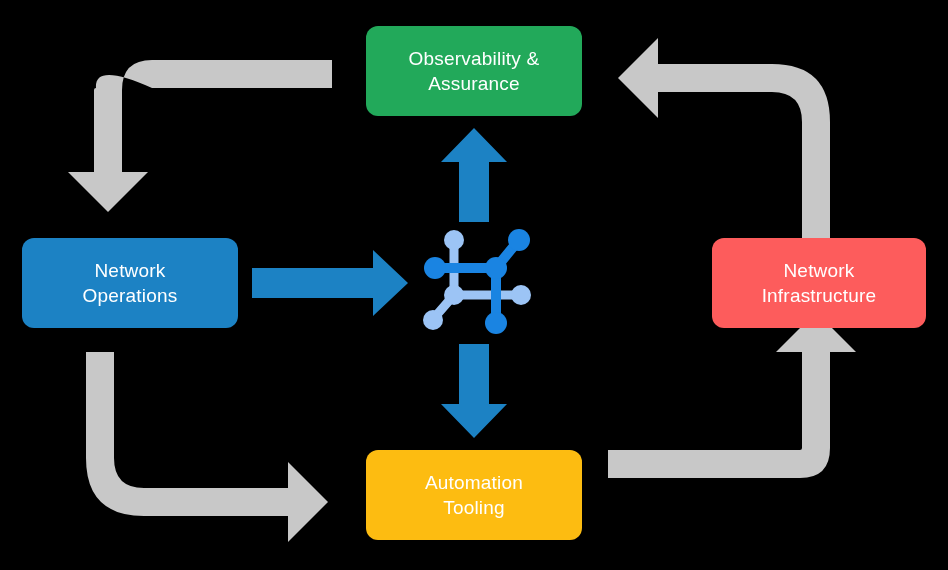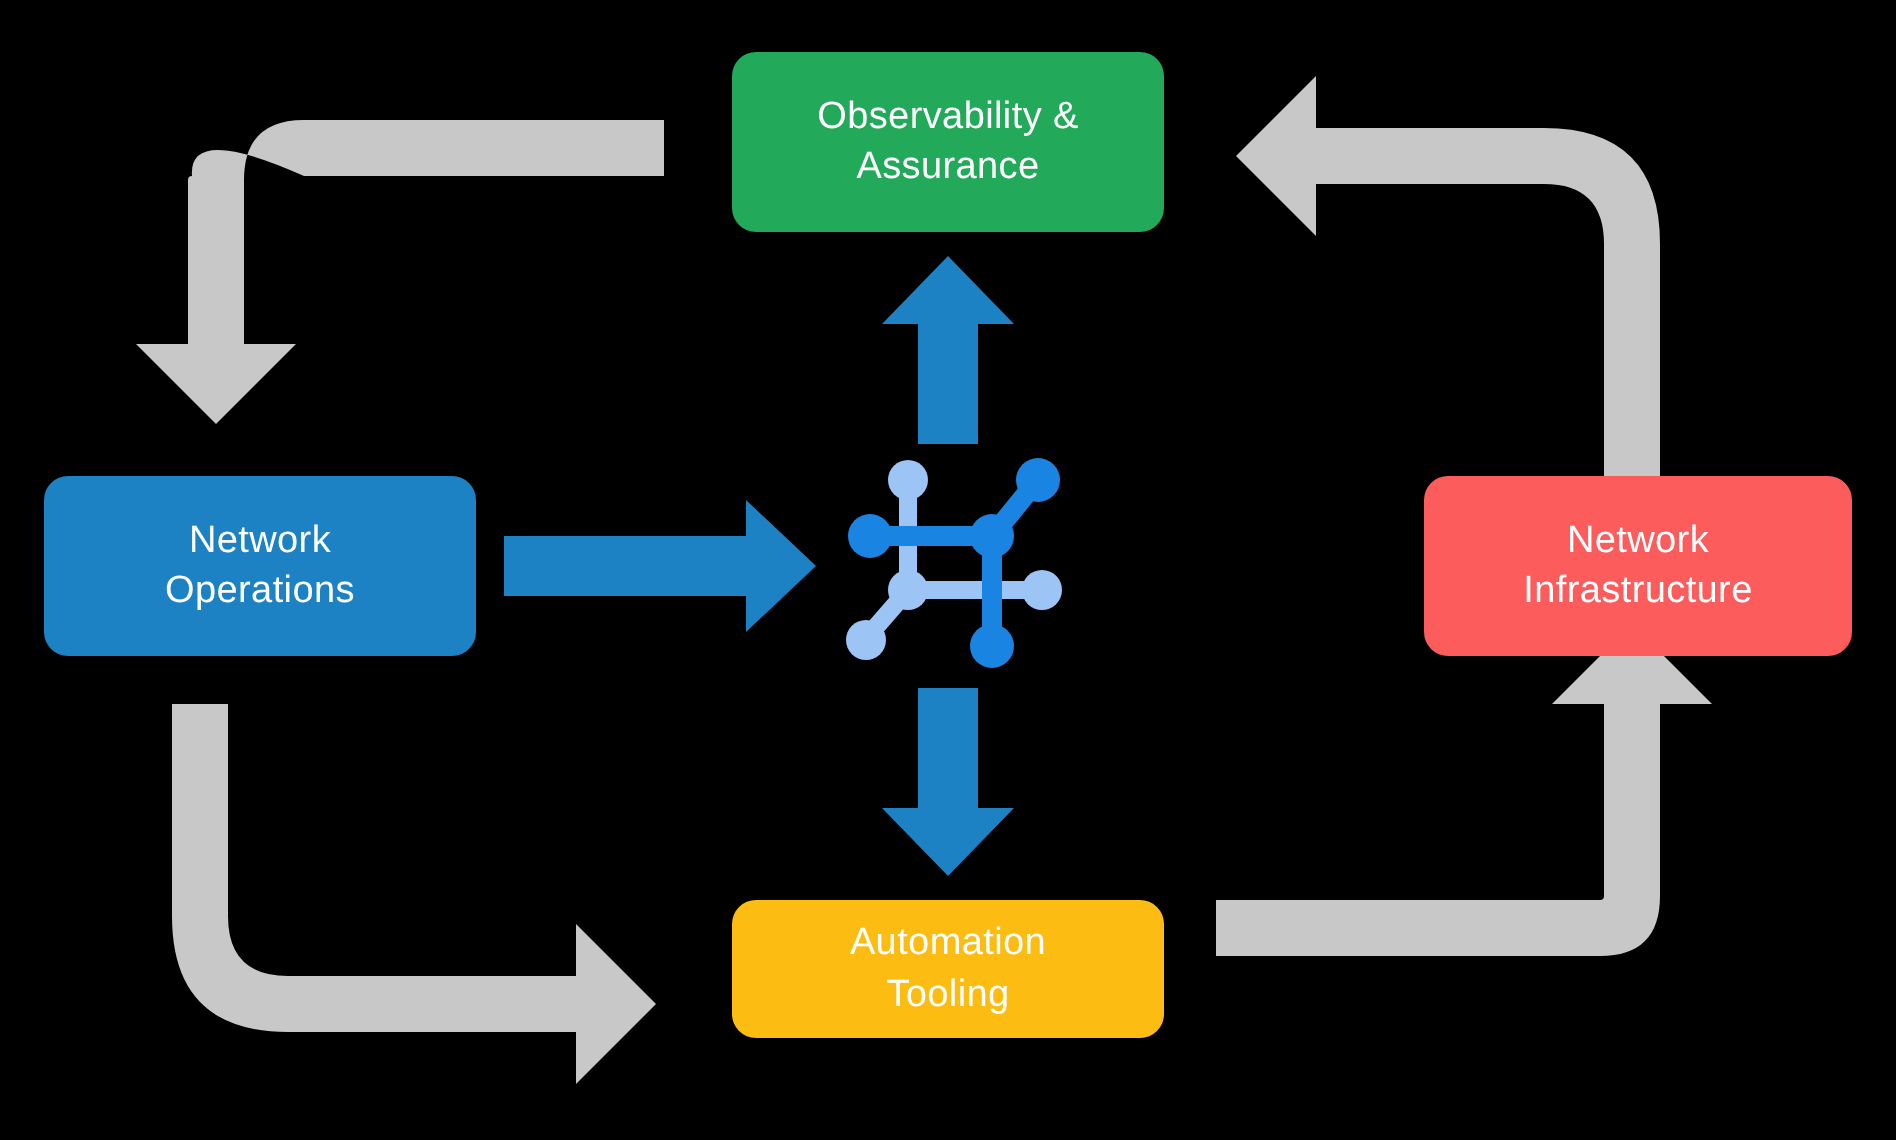--- a/index.html
+++ b/index.html
@@ -45,21 +45,21 @@
   }
   #box-operations {
     left: 22px; top: 238px; width: 216px; height: 90px;
     background: #1c82c4;
   }
   #box-infrastructure {
     left: 712px; top: 238px; width: 214px; height: 90px;
     background: #fd5c5c;
   }
   #box-automation {
-    left: 366px; top: 450px; width: 216px; height: 69px;
+    left: 366px; top: 450px; width: 216px; height: 90px;
     background: #fdbc11;
   }
   svg.layer {
     position: absolute;
     left: 0; top: 0;
     width: 948px;
     height: 570px;
     z-index: 2;
   }
   svg.icon-layer { z-index: 4; }

